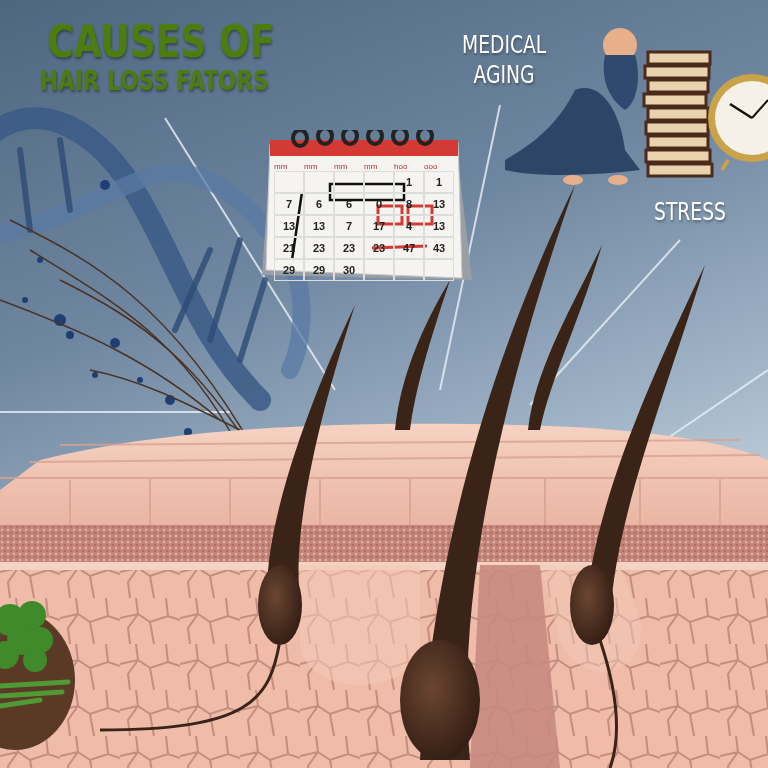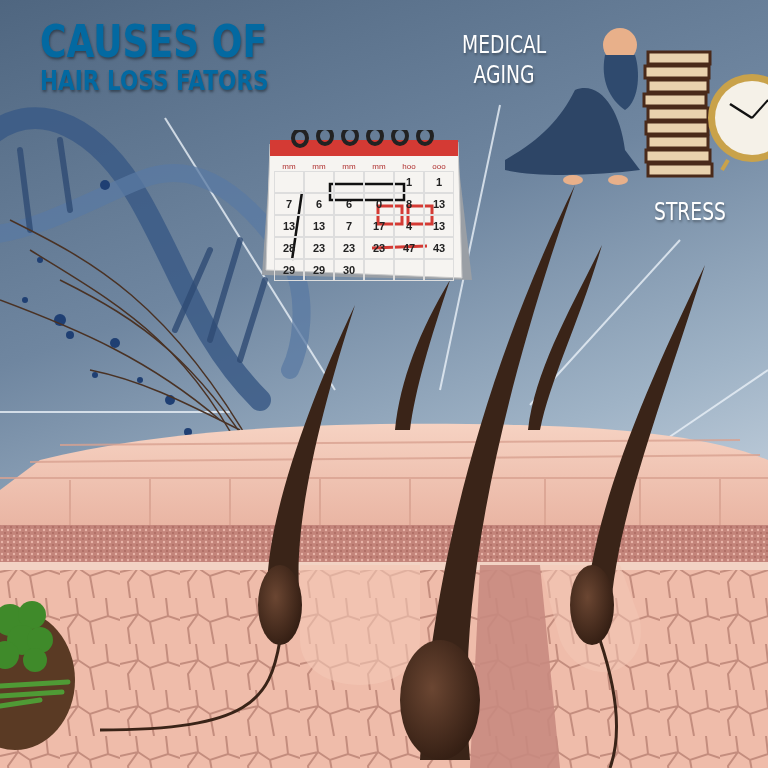--- a/index.html
+++ b/index.html
@@ -1,29 +1,29 @@
 <!DOCTYPE html>
 <html><head>
 <meta charset="utf-8">
 <style>
   html,body{margin:0;padding:0;}
   body{width:768px;height:768px;overflow:hidden;position:relative;
     background:linear-gradient(160deg,#4f6680 0%,#6f86a0 35%,#9fb3c6 60%,#c2cfdc 75%);font-family:"Liberation Sans",sans-serif;}
   .layer{position:absolute;left:0;top:0;width:768px;height:768px;}
-  .title{position:absolute;left:40px;top:18px;color:#0369a1;text-align:left;
+  .title{position:absolute;left:40px;top:18px;color:#4d7c0f;text-align:right;
     font-family:"DejaVu Sans",sans-serif;font-weight:bold;letter-spacing:0px;text-shadow:1px 2px 3px rgba(0,0,0,0.4);}
   .title .l1{font-size:44px;line-height:48px;transform:scaleX(0.82);transform-origin:left;display:block;white-space:nowrap;}
   .title .l2{font-size:27px;line-height:30px;transform:scaleX(0.8);transform-origin:left;display:block;white-space:nowrap;}
   .label{position:absolute;color:#fff;font-family:"DejaVu Sans",sans-serif;text-align:center;
     text-shadow:1px 2px 3px rgba(0,0,0,0.35);white-space:nowrap;}
   .lbl-medical{left:462px;top:30px;font-size:24px;line-height:30px;transform:scaleX(0.78);transform-origin:left top;}
   .lbl-stress{left:654px;top:197px;font-size:24px;line-height:30px;transform:scaleX(0.78);transform-origin:left top;}
   .calendar{position:absolute;left:262px;top:130px;width:210px;height:160px;}
   .cal-grid{position:absolute;left:12px;top:32px;width:180px;display:grid;grid-template-columns:repeat(6,1fr);font-size:11px;}
-  .cal-head{color:#b03030;font-size:8px;text-align:center;}
+  .cal-head{color:#b03030;font-size:8px;text-align:left;}
   .cal-cell{height:20px;display:flex;align-items:center;justify-content:center;font-weight:bold;color:#222;border:1px solid #ddd;}
 </style>
 </head>
 <body>
 
 <svg class="layer" viewBox="0 0 768 768" xmlns="http://www.w3.org/2000/svg">
   <defs>
     <linearGradient id="skinTop" x1="0" y1="0" x2="0" y2="1">
       <stop offset="0" stop-color="#f6d2c2"></stop>
       <stop offset="1" stop-color="#e9b4a2"></stop>
@@ -213,21 +213,21 @@
     <div class="cal-cell">8</div>
     <div class="cal-cell">13</div>
 
     <div class="cal-cell">13</div>
     <div class="cal-cell">13</div>
     <div class="cal-cell">7</div>
     <div class="cal-cell">17</div>
     <div class="cal-cell">4</div>
     <div class="cal-cell">13</div>
 
-    <div class="cal-cell">28</div>
+    <div class="cal-cell">21</div>
     <div class="cal-cell">23</div>
     <div class="cal-cell">23</div>
     <div class="cal-cell">23</div>
     <div class="cal-cell">47</div>
     <div class="cal-cell">43</div>
 
     <div class="cal-cell">29</div>
     <div class="cal-cell">29</div>
     <div class="cal-cell">30</div>
     <div class="cal-cell"></div>

